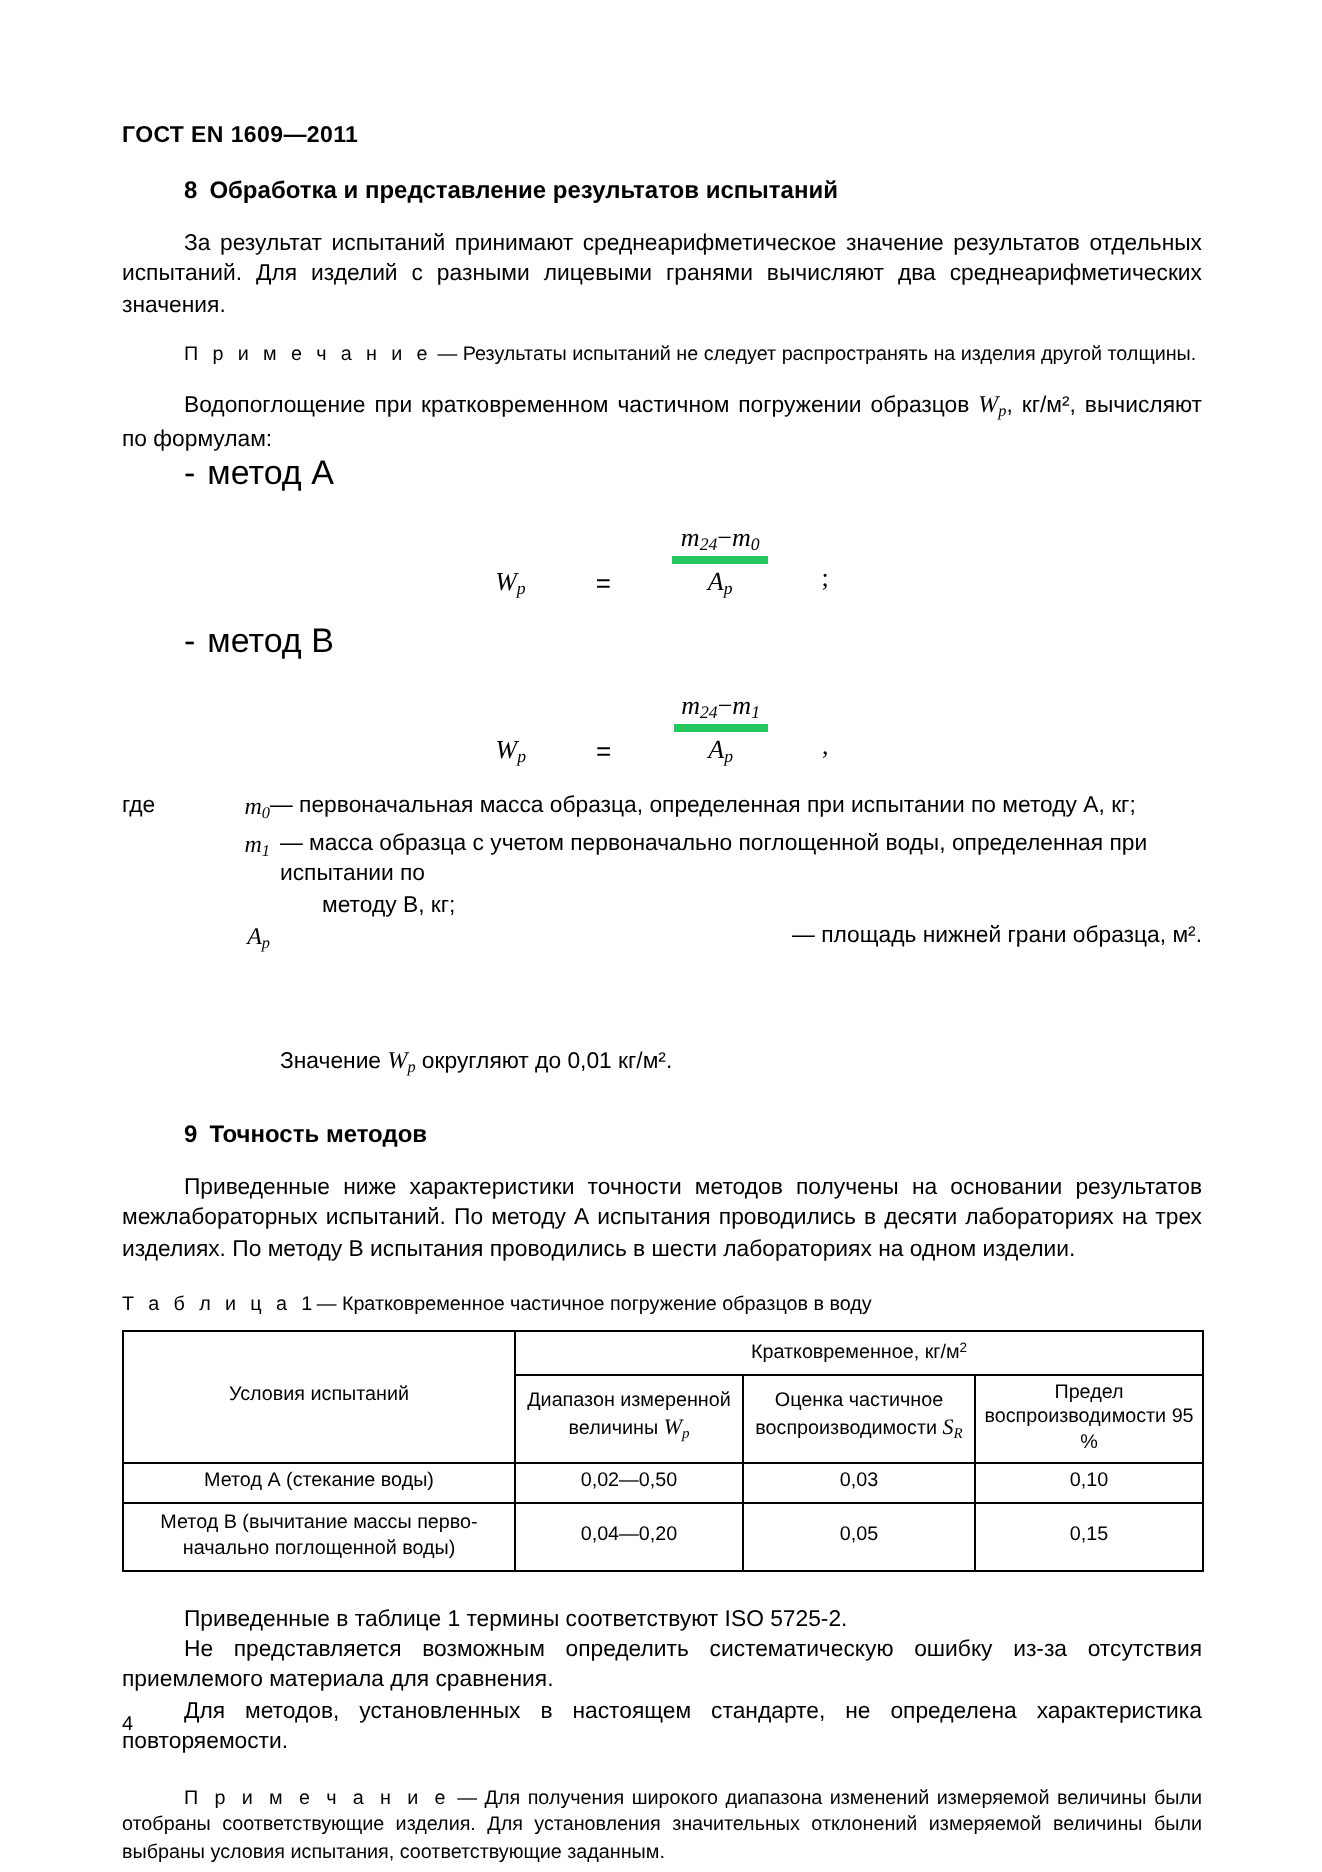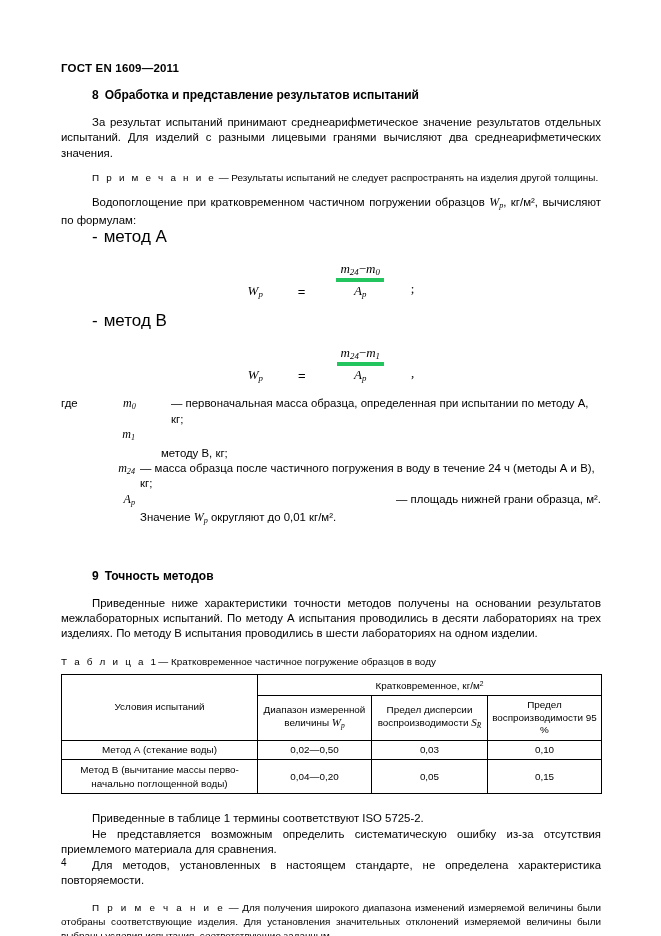--- a/index.html
+++ b/index.html
@@ -232,41 +232,38 @@
         </span>
         <span class="tail">,</span>
       </span>
     </div>
 
     <div style="height:13px"></div>
 
     <div class="defs">
       <div class="def-row">
         <span class="def-lead" style="font-style:normal;font-family:'Liberation Sans',sans-serif;">где</span>
-        <span class="sym" style="width:48px;text-align:left;margin-left:36px;"><span>m</span><sub>0</sub></span>
+        <span class="sym" style="width:48px;text-align:right;"><span>m</span><sub>0</sub></span>
         <span class="txt">— первоначальная масса образца, определенная при испытании по методу А, кг;</span>
       </div>
       <div class="def-row">
         <span class="sym sym-col"><span>m</span><sub>1</sub></span>
+        <span class="txt" style="padding-left:5px;">— масса образца с учетом первоначально поглощенной воды,  определенная при испытании по</span>
       </div>
       <div class="cont"><span>методу B, кг;</span></div>
-      <div class="def-row">
-        <span class="sym sym-col"><span>m</span><sub>24</sub></span>
-        <span class="txt" style="padding-left:5px;">— масса образца после частичного погружения в воду в течение 24 ч (методы А и В), кг;</span>
-      </div>
       <div class="def-row">
         <span class="sym sym-col"><span>A</span><sub>p</sub></span>
         <span class="txt" style="padding-left:5px;text-align:right;">— площадь нижней грани образца, м².</span>
       </div>
-      <div style="padding-left:79px;"><span>Значение </span><i style="font-family:'Liberation Serif',serif;font-size:12px;"><span>W</span><sub>p</sub></i><span> округляют до 0,01 кг/м².</span></div>
+      <div style="padding-left:79px;margin-top:44px;"><span>Значение </span><i style="font-family:'Liberation Serif',serif;font-size:12px;"><span>W</span><sub>p</sub></i><span> округляют до 0,01 кг/м².</span></div>
     </div>
 
     <div style="height:18px"></div>
 
-    <div class="section-heading" style="padding-left:31px;margin-top:22px;">
+    <div class="section-heading" style="padding-left:31px;">
       <span class="num">9</span><span>Точность методов</span>
     </div>
 
     <div style="height:13px"></div>
 
     <p class="body indent">Приведенные ниже характеристики точности методов получены на основании результатов межлабораторных испытаний. По методу А испытания проводились в десяти лабораториях на трех изделиях. По методу В испытания проводились в шести лабораториях на одном изделии.</p>
 
     <div style="height:13px"></div>
 
     <div class="tbl-caption">
@@ -286,21 +283,21 @@
         <tr>
           <th class="outer-top" rowspan="2">Условия испытаний</th>
           <th class="outer-top" colspan="3"><span>Кратковременное, кг/м</span><sup>2</sup></th>
         </tr>
         <tr class="head-sep">
           <th>
             <span>Диапазон измеренной</span><br>
             <span>величины </span><i style="font-family:'Liberation Serif',serif;font-size:11px;"><span>W</span><sub>p</sub></i>
           </th>
           <th>
-            <span>Предел дисперсии</span><br>
+            <span>Оценка частичное</span><br>
             <span>воспроизводимости </span><i style="font-family:'Liberation Serif',serif;font-size:11px;"><span>S</span><sub>R</sub></i>
           </th>
           <th>
             <span>Предел</span><br>
             <span>воспроизводимости 95 %</span>
           </th>
         </tr>
         <tr>
           <td class="cond">Метод А (стекание воды)</td>
           <td>0,02—0,50</td>

